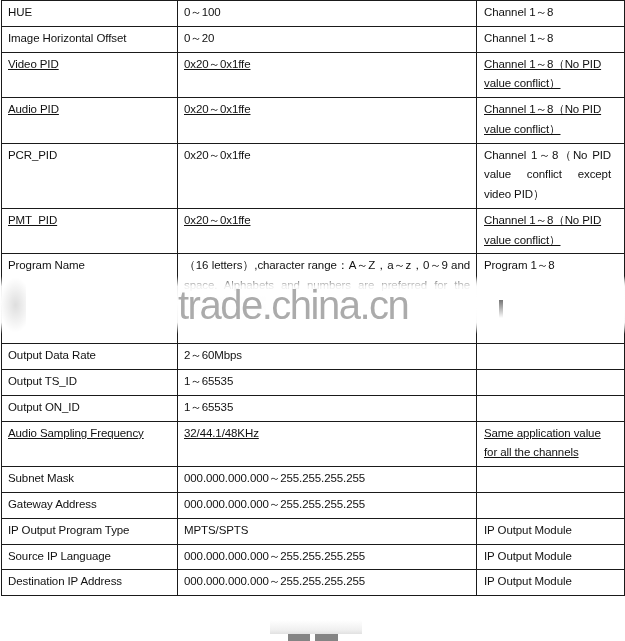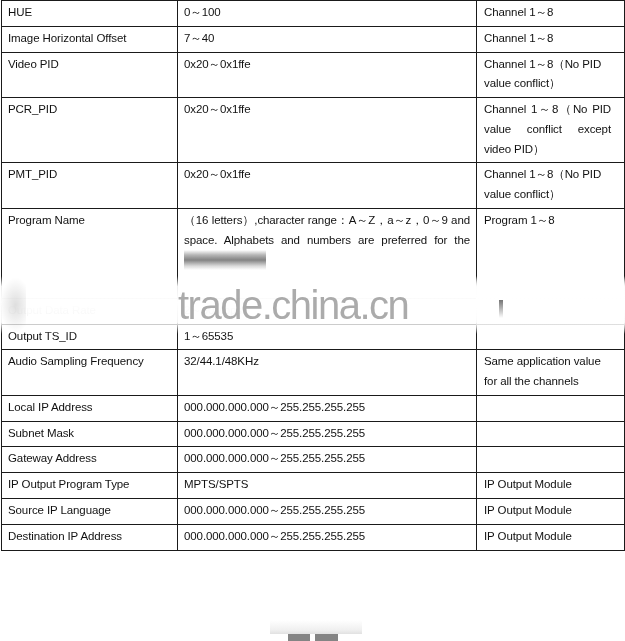--- a/index.html
+++ b/index.html
@@ -49,21 +49,21 @@
   #spec-table td.justify {
     text-align: justify;
     text-justify: inter-word;
   }
   #spec-table td.justify-note {
     text-align: justify;
     text-justify: inter-word;
   }
 
   
-  #spec-table tr.h2 td { height: 38px; }
+  #spec-table tr.h2 td { height: 38px; text-decoration: underline; }
   #spec-table tr.h3 td { height: 58px; }
   #spec-table tr.hprog td { height: 84px; }
   #spec-table tr.h1 td { height: 16px; }
 
   .obscured-line {
     display: inline-block;
     color: transparent;
     background: linear-gradient(to bottom,
         rgba(160,160,160,0) 0%,
         rgba(120,120,120,0.55) 25%,
@@ -176,25 +176,30 @@
     <col class="c-note">
   </colgroup>
   <tbody>
       <tr class="h1">
         <td class="param">HUE</td>
         <td class="range">0～100</td>
         <td class="note">Channel 1～8</td>
       </tr>
       <tr class="h1">
         <td class="param">Image Horizontal Offset</td>
-        <td class="range">7～40</td>
+        <td class="range">0～20</td>
         <td class="note">Channel 1～8</td>
       </tr>
       <tr class="h2">
         <td class="param">Video PID</td>
+        <td class="range">0x20～0x1ffe</td>
+        <td class="note">Channel 1～8（No PID value conflict）</td>
+      </tr>
+      <tr class="h2">
+        <td class="param">Audio PID</td>
         <td class="range">0x20～0x1ffe</td>
         <td class="note">Channel 1～8（No PID value conflict）</td>
       </tr>
       <tr class="h3">
         <td class="param">PCR_PID</td>
         <td class="range">0x20～0x1ffe</td>
         <td class="note justify-note">Channel 1～8（No PID value conflict except video PID）</td>
       </tr>
       <tr class="h2">
         <td class="param">PMT_PID</td>
@@ -209,29 +214,29 @@
       <tr class="h1">
         <td class="param">Output Data Rate</td>
         <td class="range">2～60Mbps</td>
         <td class="note"></td>
       </tr>
       <tr class="h1">
         <td class="param">Output TS_ID</td>
         <td class="range">1～65535</td>
         <td class="note"></td>
       </tr>
+      <tr class="h1">
+        <td class="param">Output ON_ID</td>
+        <td class="range">1～65535</td>
+        <td class="note"></td>
+      </tr>
       <tr class="h2">
         <td class="param">Audio Sampling Frequency</td>
         <td class="range">32/44.1/48KHz</td>
         <td class="note">Same application value for all the channels</td>
-      </tr>
-      <tr class="h1">
-        <td class="param">Local IP Address</td>
-        <td class="range">000.000.000.000～255.255.255.255</td>
-        <td class="note"></td>
       </tr>
       <tr class="h1">
         <td class="param">Subnet Mask</td>
         <td class="range">000.000.000.000～255.255.255.255</td>
         <td class="note"></td>
       </tr>
       <tr class="h1">
         <td class="param">Gateway Address</td>
         <td class="range">000.000.000.000～255.255.255.255</td>
         <td class="note"></td>

